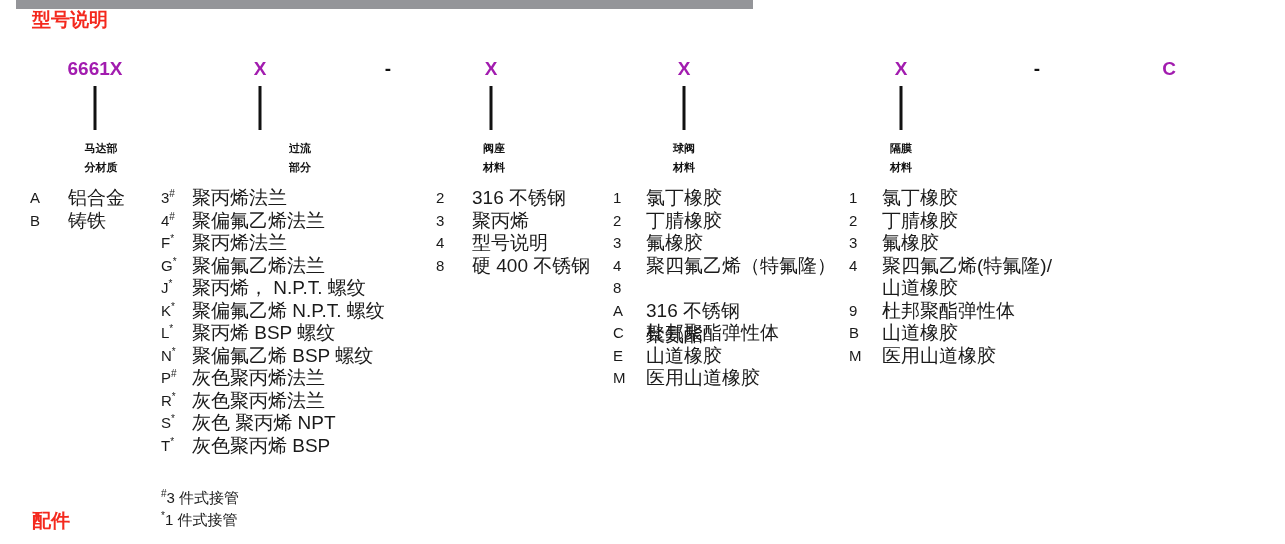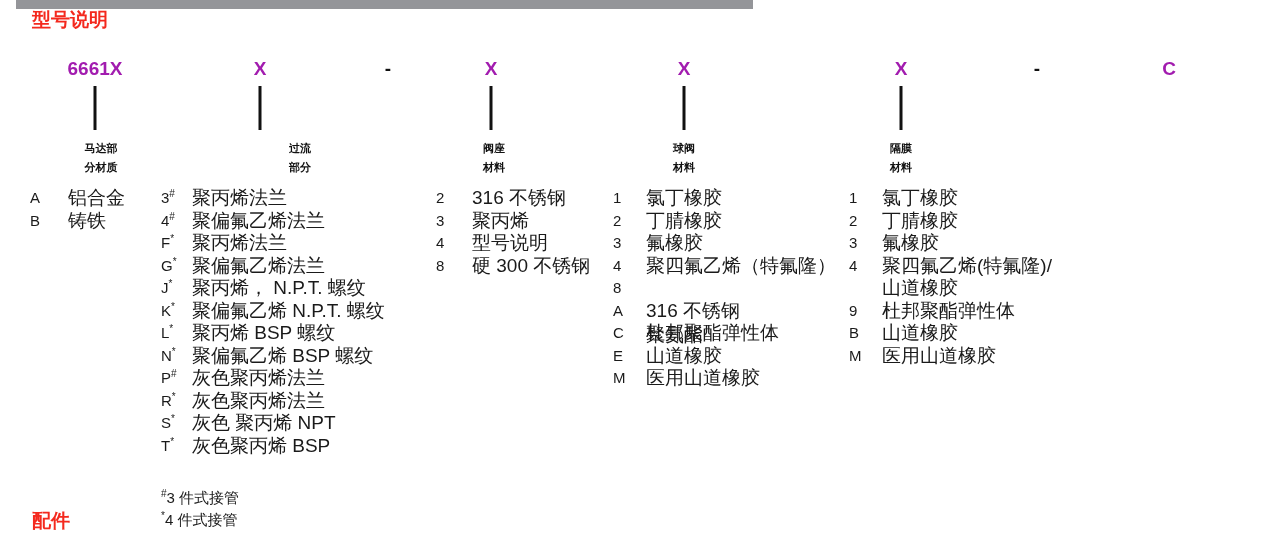--- a/index.html
+++ b/index.html
@@ -185,21 +185,21 @@
         <div>阀座</div>
         <div>材料</div>
       </div>
       <div class="opt-code" style="left: 420px; top: 187px;">2</div>
       <div class="opt-row" style="left: 456px; top: 187px;"><span class="opt-text">316 不锈钢</span></div>
       <div class="opt-code" style="left: 420px; top: 209.5px;">3</div>
       <div class="opt-row" style="left: 456px; top: 209.5px; font-family: Liberation Serif, serif;"><span class="opt-text">聚丙烯</span></div>
       <div class="opt-code" style="left: 420px; top: 232px;">4</div>
       <div class="opt-row" style="left: 456px; top: 232px;"><span class="opt-text">型号说明</span></div>
       <div class="opt-code" style="left: 420px; top: 254.5px;">8</div>
-      <div class="opt-row" style="left: 456px; top: 254.5px;"><span class="opt-text">硬 300 不锈钢</span></div>
+      <div class="opt-row" style="left: 456px; top: 254.5px;"><span class="opt-text">硬 400 不锈钢</span></div>
       <div class="col-head" style="left: 668px; top: 139px;">
         <div>球阀</div>
         <div>材料</div>
       </div>
       <div class="opt-code" style="left: 597px; top: 187px;">1</div>
       <div class="opt-row" style="left: 630px; top: 187px;"><span class="opt-text">氯丁橡胶</span></div>
       <div class="opt-code" style="left: 597px; top: 209.5px;">2</div>
       <div class="opt-row" style="left: 630px; top: 209.5px;"><span class="opt-text">丁腈橡胶</span></div>
       <div class="opt-code" style="left: 597px; top: 232px;">3</div>
       <div class="opt-row" style="left: 630px; top: 232px;"><span class="opt-text">氟橡胶</span></div>
@@ -230,16 +230,16 @@
       <div class="opt-row" style="left: 866px; top: 254.5px;"><span class="opt-text">聚四氟乙烯(特氟隆)/</span></div>
       <div class="opt-code" style="left: 833px; top: 299.5px;">9</div>
       <div class="opt-row" style="left: 866px; top: 299.5px;"><span class="opt-text">杜邦聚酯弹性体</span></div>
       <div class="opt-code" style="left: 833px; top: 322px;">B</div>
       <div class="opt-row" style="left: 866px; top: 322px;"><span class="opt-text">山道橡胶</span></div>
       <div class="opt-code" style="left: 833px; top: 344.5px;">M</div>
       <div class="opt-row" style="left: 866px; top: 344.5px;"><span class="opt-text">医用山道橡胶</span></div>
     </div>
   <div id="footnotes">
       <div class="footnote" style="left: 145px; top: 487px;"><sup>#</sup><span>3 件式接管</span></div>
-      <div class="footnote" style="left: 145px; top: 509px;"><sup>*</sup><span>4 件式接管</span></div>
+      <div class="footnote" style="left: 145px; top: 509px;"><sup>*</sup><span>1 件式接管</span></div>
     </div>
 
 </div>
 
 </body></html>

